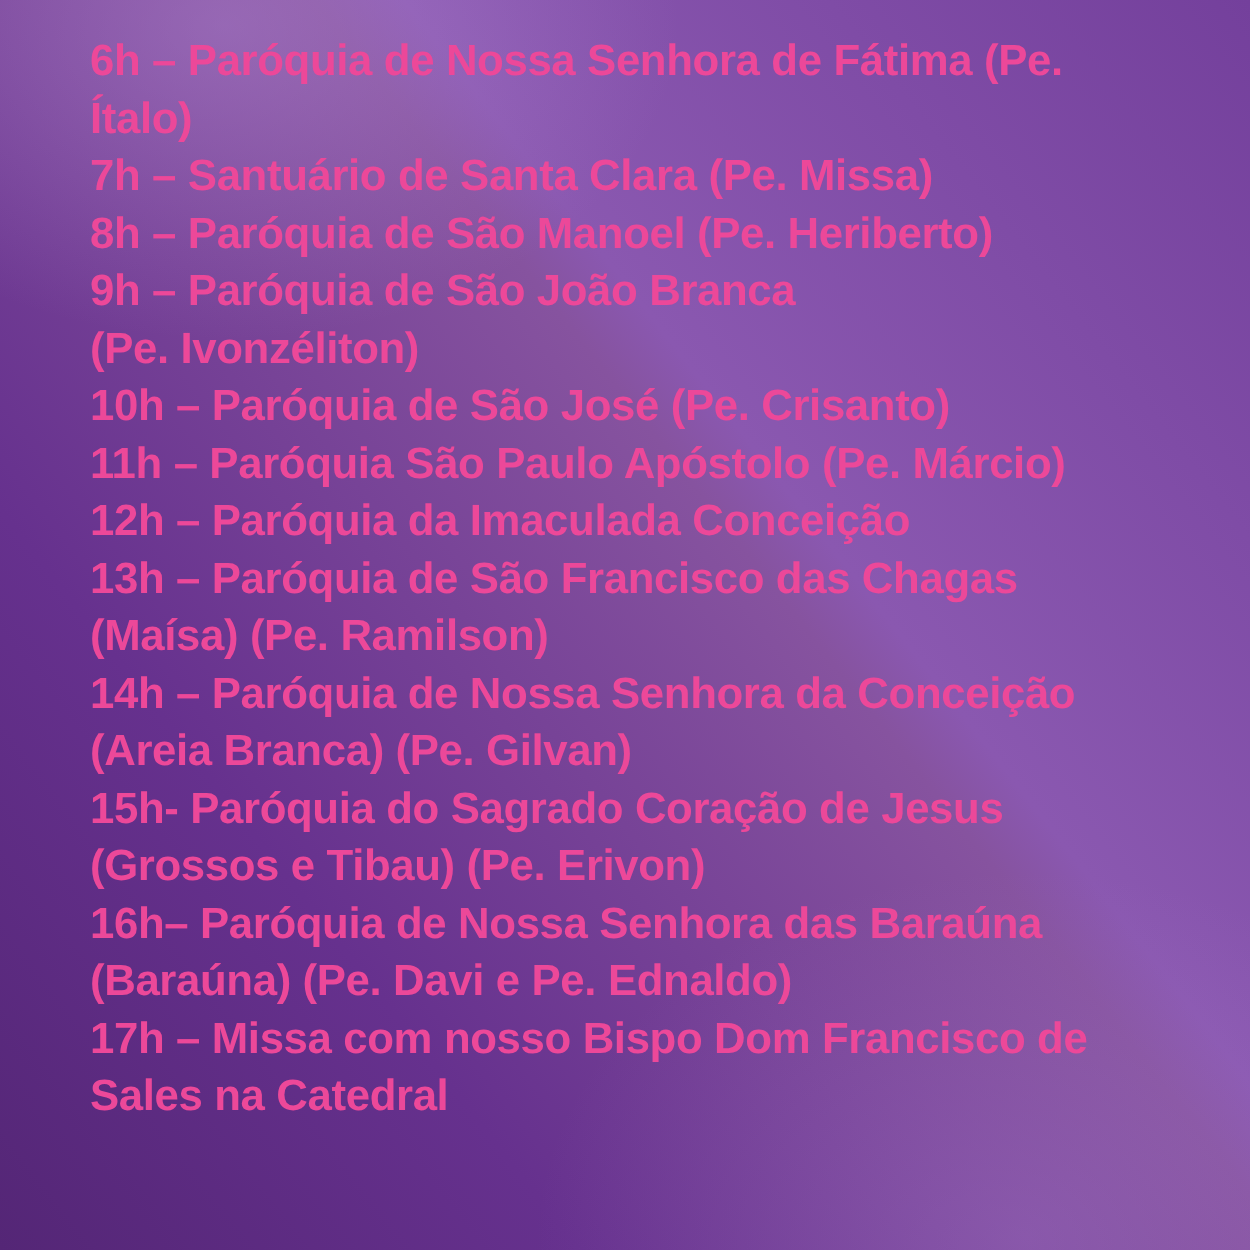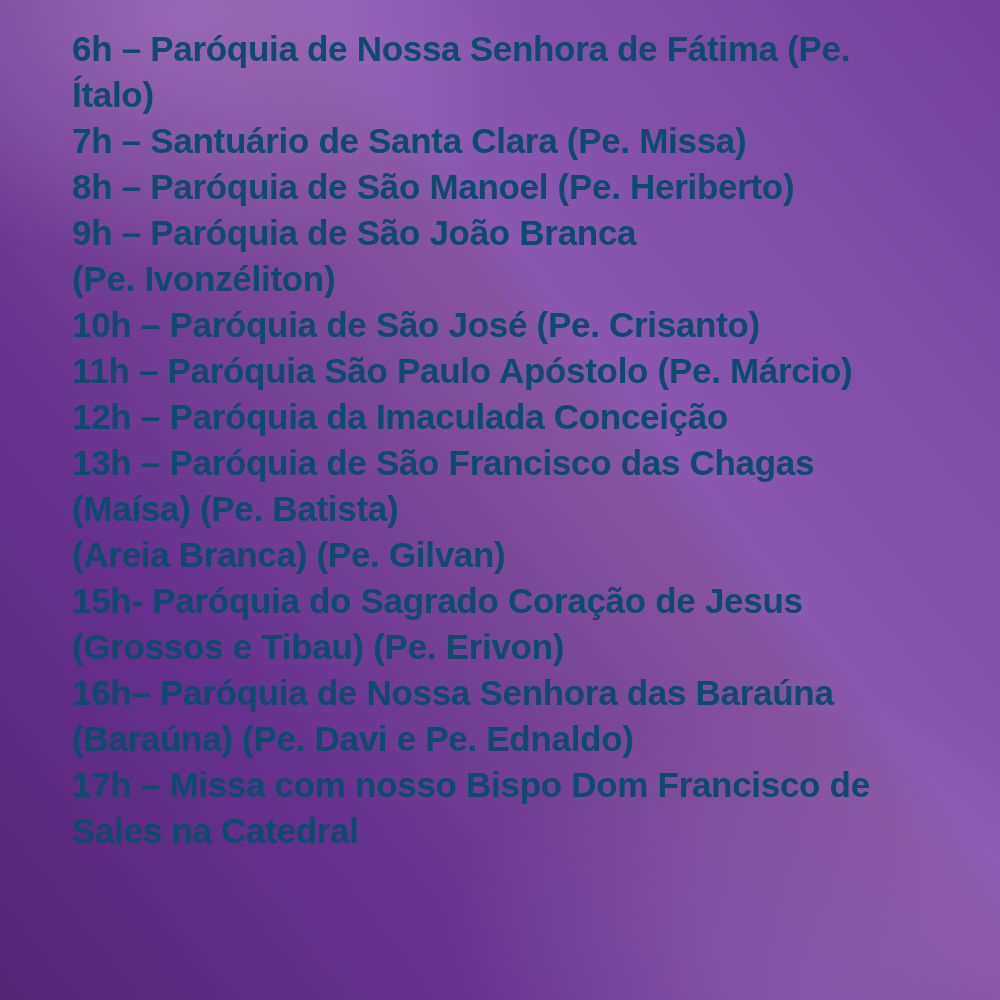--- a/index.html
+++ b/index.html
@@ -13,21 +13,21 @@
     background:
       radial-gradient(520px 360px at 18% 2%, rgba(186,146,220,0.38), rgba(186,146,220,0) 70%),
       radial-gradient(560px 420px at 82% 99%, rgba(172,128,212,0.30), rgba(172,128,212,0) 70%),
       linear-gradient(52deg, #542676 0%, #66318e 26%, #86539f 58%, #8a58b0 62%, #74409c 100%);
     font-family: "Liberation Sans", "DejaVu Sans", sans-serif;
   }
   .schedule {
     padding: 26px 0 0 72px;
   }
   .schedule-line {
-    color: #0c4a6e;
+    color: #ec4899;
     font-size: 35px;
     font-weight: bold;
     line-height: 46px;
     letter-spacing: -0.3px;
     white-space: nowrap;
   }
 </style>
 </head>
 <body>
 
@@ -35,21 +35,22 @@
   <div class="schedule-line">6h – Paróquia de Nossa Senhora de Fátima (Pe.</div>
   <div class="schedule-line">Ítalo)</div>
   <div class="schedule-line">7h – Santuário de Santa Clara (Pe. Missa)</div>
   <div class="schedule-line">8h – Paróquia de São Manoel (Pe. Heriberto)</div>
   <div class="schedule-line">9h – Paróquia de São João Branca</div>
   <div class="schedule-line">(Pe. Ivonzéliton)</div>
   <div class="schedule-line">10h – Paróquia de São José (Pe. Crisanto)</div>
   <div class="schedule-line">11h – Paróquia São Paulo Apóstolo (Pe. Márcio)</div>
   <div class="schedule-line">12h – Paróquia da Imaculada Conceição</div>
   <div class="schedule-line">13h – Paróquia de São Francisco das Chagas</div>
-  <div class="schedule-line">(Maísa) (Pe. Batista)</div>
+  <div class="schedule-line">(Maísa) (Pe. Ramilson)</div>
+  <div class="schedule-line">14h – Paróquia de Nossa Senhora da Conceição</div>
   <div class="schedule-line">(Areia Branca) (Pe. Gilvan)</div>
   <div class="schedule-line">15h- Paróquia do Sagrado Coração de Jesus</div>
   <div class="schedule-line">(Grossos e Tibau) (Pe. Erivon)</div>
   <div class="schedule-line">16h– Paróquia de Nossa Senhora das Baraúna</div>
   <div class="schedule-line">(Baraúna) (Pe. Davi e Pe. Ednaldo)</div>
   <div class="schedule-line">17h – Missa com nosso Bispo Dom Francisco de</div>
   <div class="schedule-line">Sales na Catedral</div>
 </div>
 
 </body></html>

